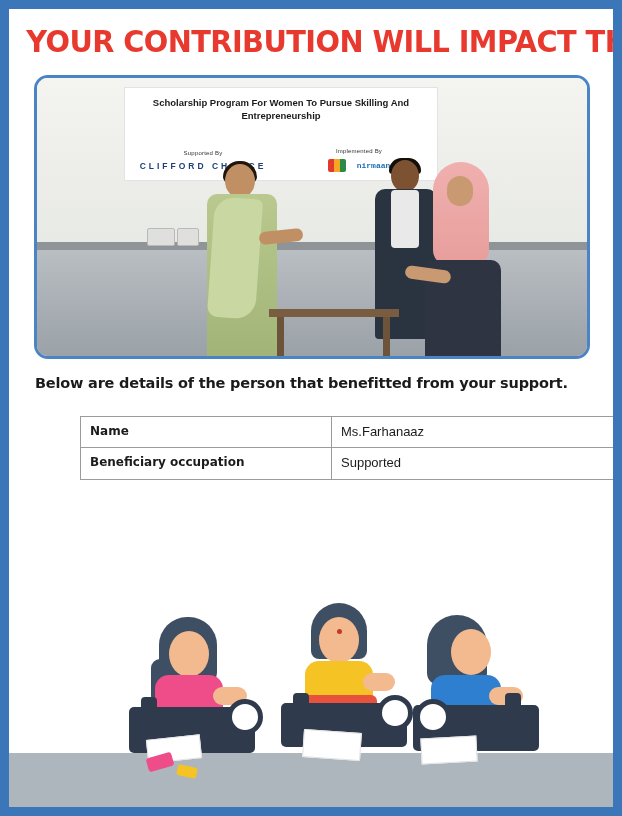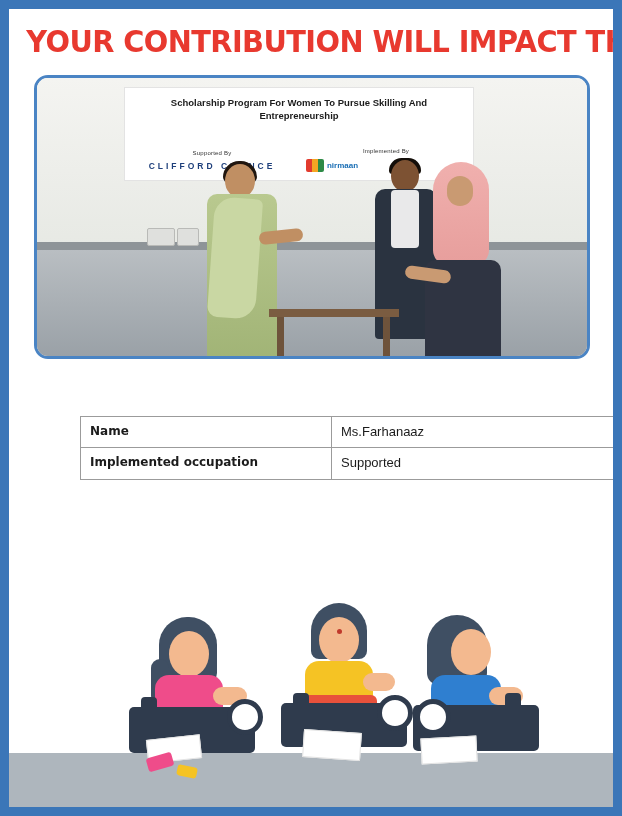--- a/index.html
+++ b/index.html
@@ -83,21 +83,21 @@
     border-radius: 2px;
   }
   .socket.s1 { left: 110px; top: 150px; }
   .socket.s2 { left: 140px; top: 150px; width: 20px; }
 
   
   .banner {
     position: absolute;
     left: 88px;
     top: 10px;
-    width: 348px;
+    width: 312px;
     height: 92px;
     background: #ffffff;
     box-shadow: 0 0 0 1px #e3e3e3;
   }
   .banner-title {
     margin: 9px 14px 0 14px;
     text-align: center;
     font-size: 9.5px;
     font-weight: bold;
     color: #1b1b1b;
@@ -120,21 +120,23 @@
   .logo-cc {
     font-size: 8.5px;
     font-weight: bold;
     color: #1e3f7b;
     letter-spacing: 3px;
     line-height: 1.25;
   }
   .logo-nirmaan {
     display: flex;
     align-items: center;
-    gap: 3px;
+    justify-content: center;
+    gap: 11px;
+    font-family: Liberation Mono, monospace;
   }
   .logo-nirmaan .blocks {
     display: inline-block;
     width: 18px; height: 13px;
     background:
       linear-gradient(to right, #e23b2e 0 33%, #f5a623 33% 66%, #2d8a46 66% 100%);
     border-radius: 2px;
   }
   .logo-nirmaan .nm {
     font-size: 8px; color: #1b6fb5; font-weight: bold;
@@ -352,29 +354,30 @@
         <div class="arm"></div>
       </div>
 
       <div class="table-leg tbl-top"></div>
       <div class="table-leg tbl-l1"></div>
       <div class="table-leg tbl-l2"></div>
 
     </div>
   </div>
 
+  <div class="subhead">Below are details of the person that benefitted from your support.</div>
 
   <table class="details-table">
     <tbody>
       <tr>
         <td class="label">Name</td>
         <td class="value">Ms.Farhanaaz</td>
       </tr>
       <tr>
-        <td class="label">Implemented occupation</td>
+        <td class="label">Beneficiary occupation</td>
         <td class="value">Supported</td>
       </tr>
     </tbody>
   </table>
 
   <div class="illus">
     <div class="ground"></div>
 
     <div class="worker w1">
       <div class="w-hair"></div>

